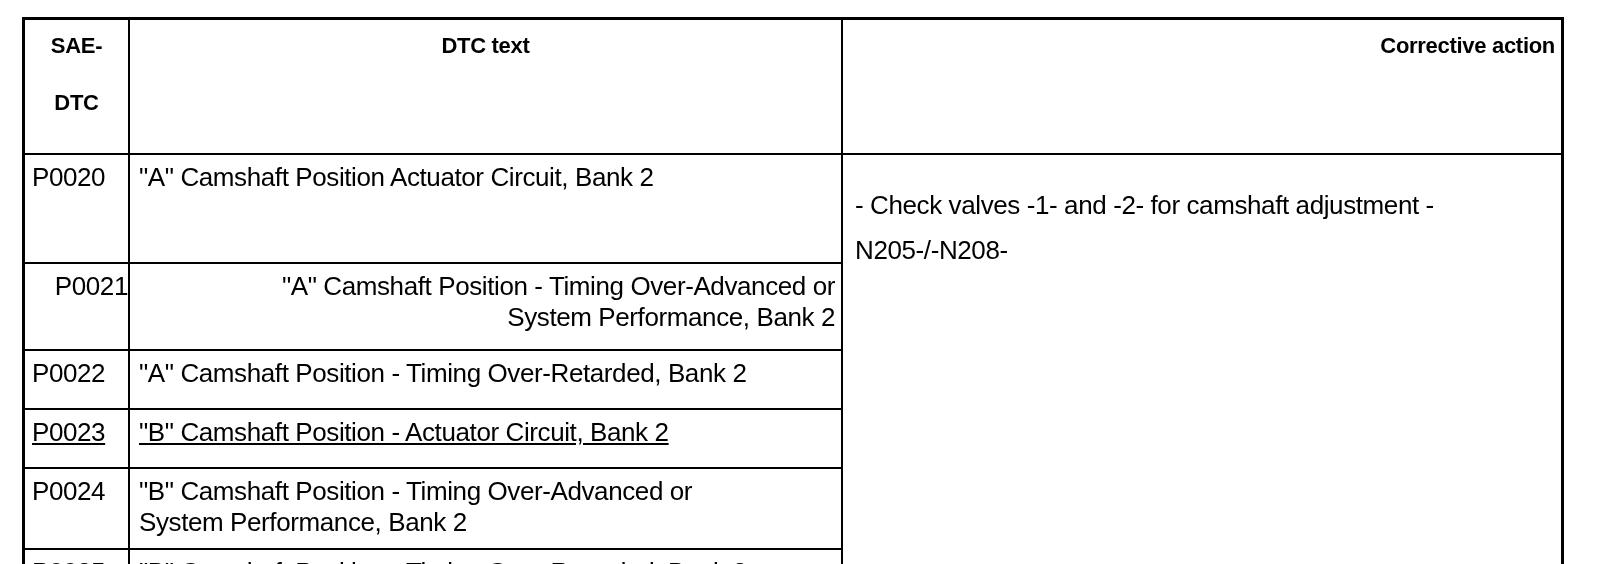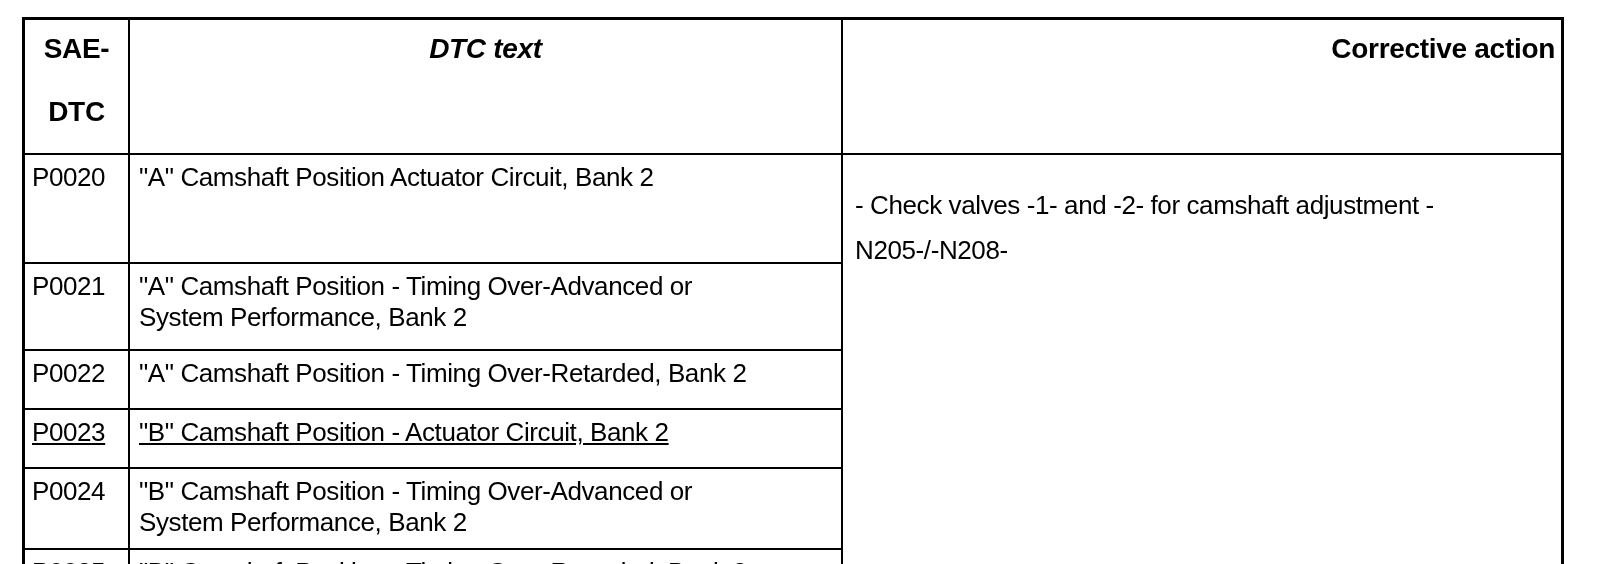--- a/index.html
+++ b/index.html
@@ -40,36 +40,35 @@
     outline: 1px solid #000000;
   }
 
   col.c-sae  { width: 105px; }
   col.c-text { width: 713px; }
   col.c-corr { width: 720px; }
 
   
   th.hd {
     font-weight: bold;
-    font-size: 28px;
+    font-size: 22px;
     line-height: 1.05;
     letter-spacing: -0.3px;
     text-align: center;
     vertical-align: top;
   }
   th.hd-sae {
     height: 119px;
     padding: 14px 4px 0 4px;
     text-align: center;
   }
   th.hd-sae .l1 { display: block; }
   th.hd-sae .l2 { display: block; margin-top: 34px; }
   th.hd-text {
     padding: 14px 6px 0 6px;
-    font-style: italic;
   }
   th.hd-corr {
     padding: 14px 6px 0 6px;
     text-align: right;
   }
 
   
   td.code {
     font-size: 26px;
     line-height: 1.18;
@@ -92,21 +91,21 @@
     line-height: 1.26;
     letter-spacing: -0.4px;
     padding: 22px 10px 6px 12px;
     text-align: left;
     vertical-align: top;
   }
   td.corrective .ln { display: block; margin-top: 12px; }
 
   
   tr.r-0020 td { height: 94px; }
-  tr.r-0021 td { height: 72px; }
+  tr.r-0021 td { height: 72px; text-align: right; }
   tr.r-0022 td { height: 44px; }
   tr.r-0023 td { height: 44px; text-decoration: underline; }
   tr.r-0024 td { height: 66px; }
   tr.r-0025 td { height: 52px; }
 </style>
 </head>
 <body>
 
 <div id="page">
 

